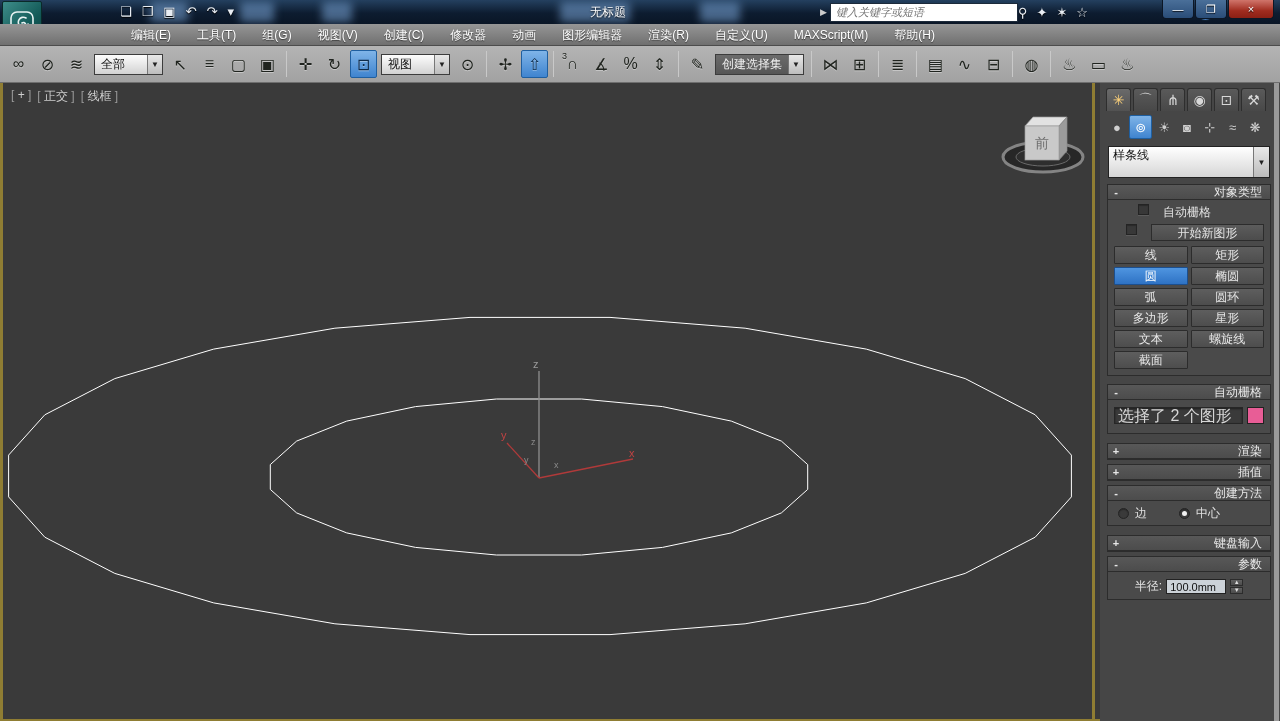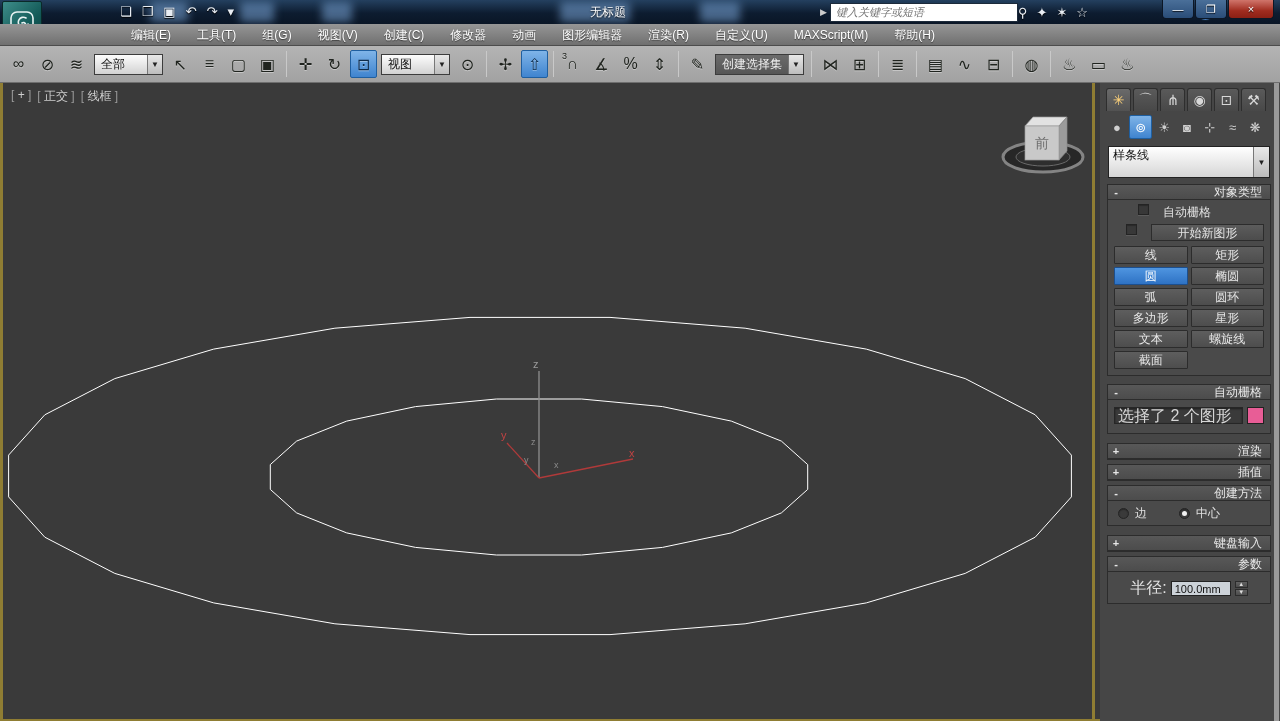--- a/index.html
+++ b/index.html
@@ -116,21 +116,21 @@
   .swatch { width:17px; height:17px; border:1px solid #222; }
 
   .radio-row { display:flex; align-items:center; padding:4px 6px 3px 10px; gap:6px; }
   .radio { width:11px; height:11px; border-radius:50%; background:#3a3a3a; border:1px solid #242424;
     box-shadow:inset 0 1px 1px #2a2a2a; position:relative; }
   .radio.sel::after { content:""; position:absolute; left:2px; top:2px; width:5px; height:5px;
     border-radius:50%; background:#efefef; }
   .radio-lbl { color:#e0e0e0; font-size:12px; margin-right:26px; }
 
   .param-row { display:flex; align-items:center; justify-content:center; gap:4px; padding:6px 0 4px 0; }
-  .param-lbl { color:#e0e0e0; font-size:16px; }
+  .param-lbl { color:#e0e0e0; font-size:12px; }
   .spin-field { width:60px; height:15px; background:#ccd2d8; border:1px solid #222;
     color:#101010; font-size:11px; line-height:14px; padding:0 3px; }
   .spinner { display:flex; flex-direction:column; gap:1px; }
   .spinner .s { width:13px; height:7px; background:linear-gradient(#616161,#4c4c4c);
     border:1px solid #2c2c2c; color:#ddd; font-size:6px; line-height:5px; text-align:center; }
 </style>
 </head>
 <body>
 
 <div class="titlebar">

